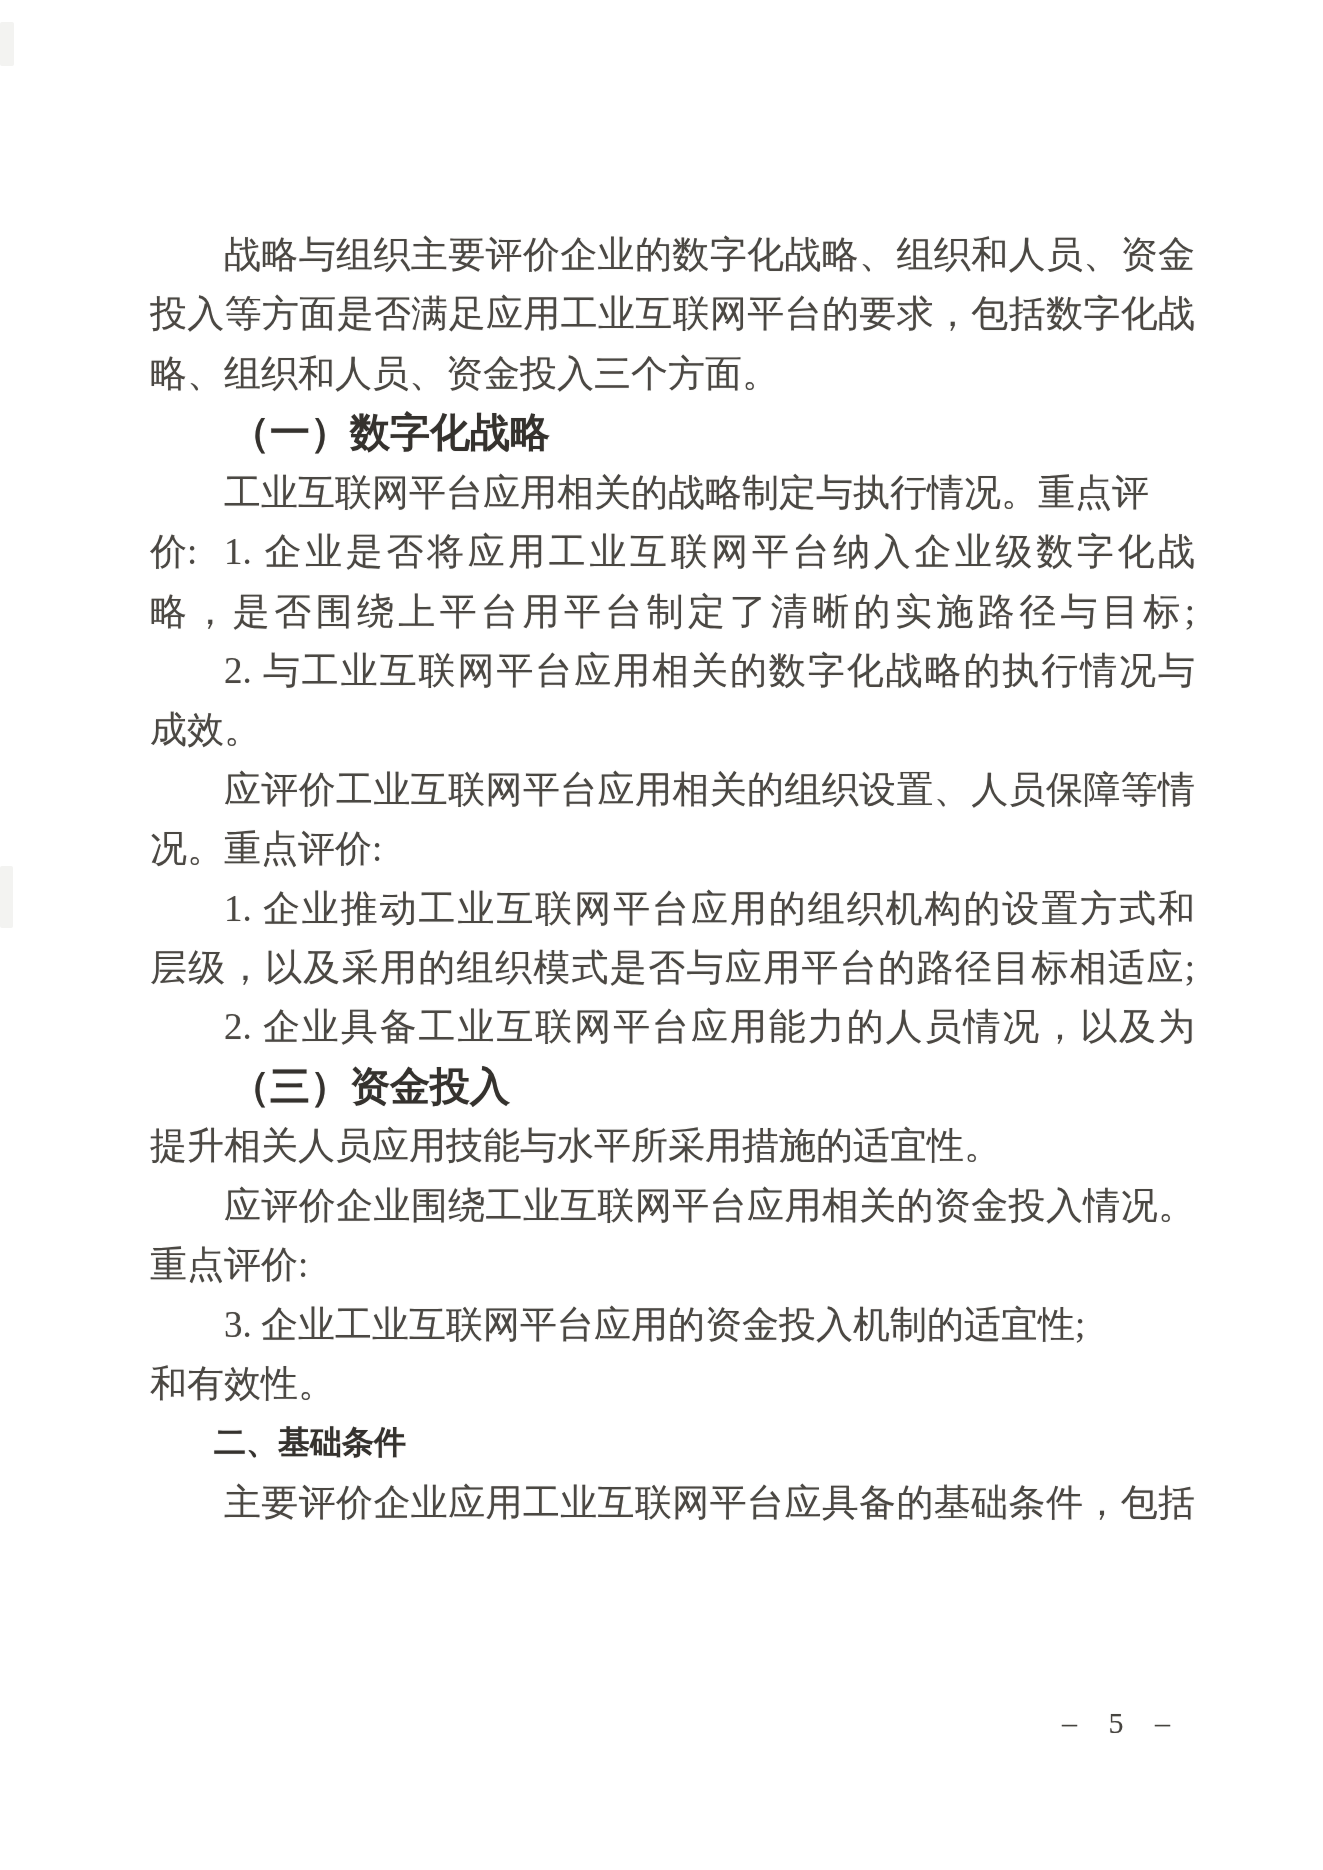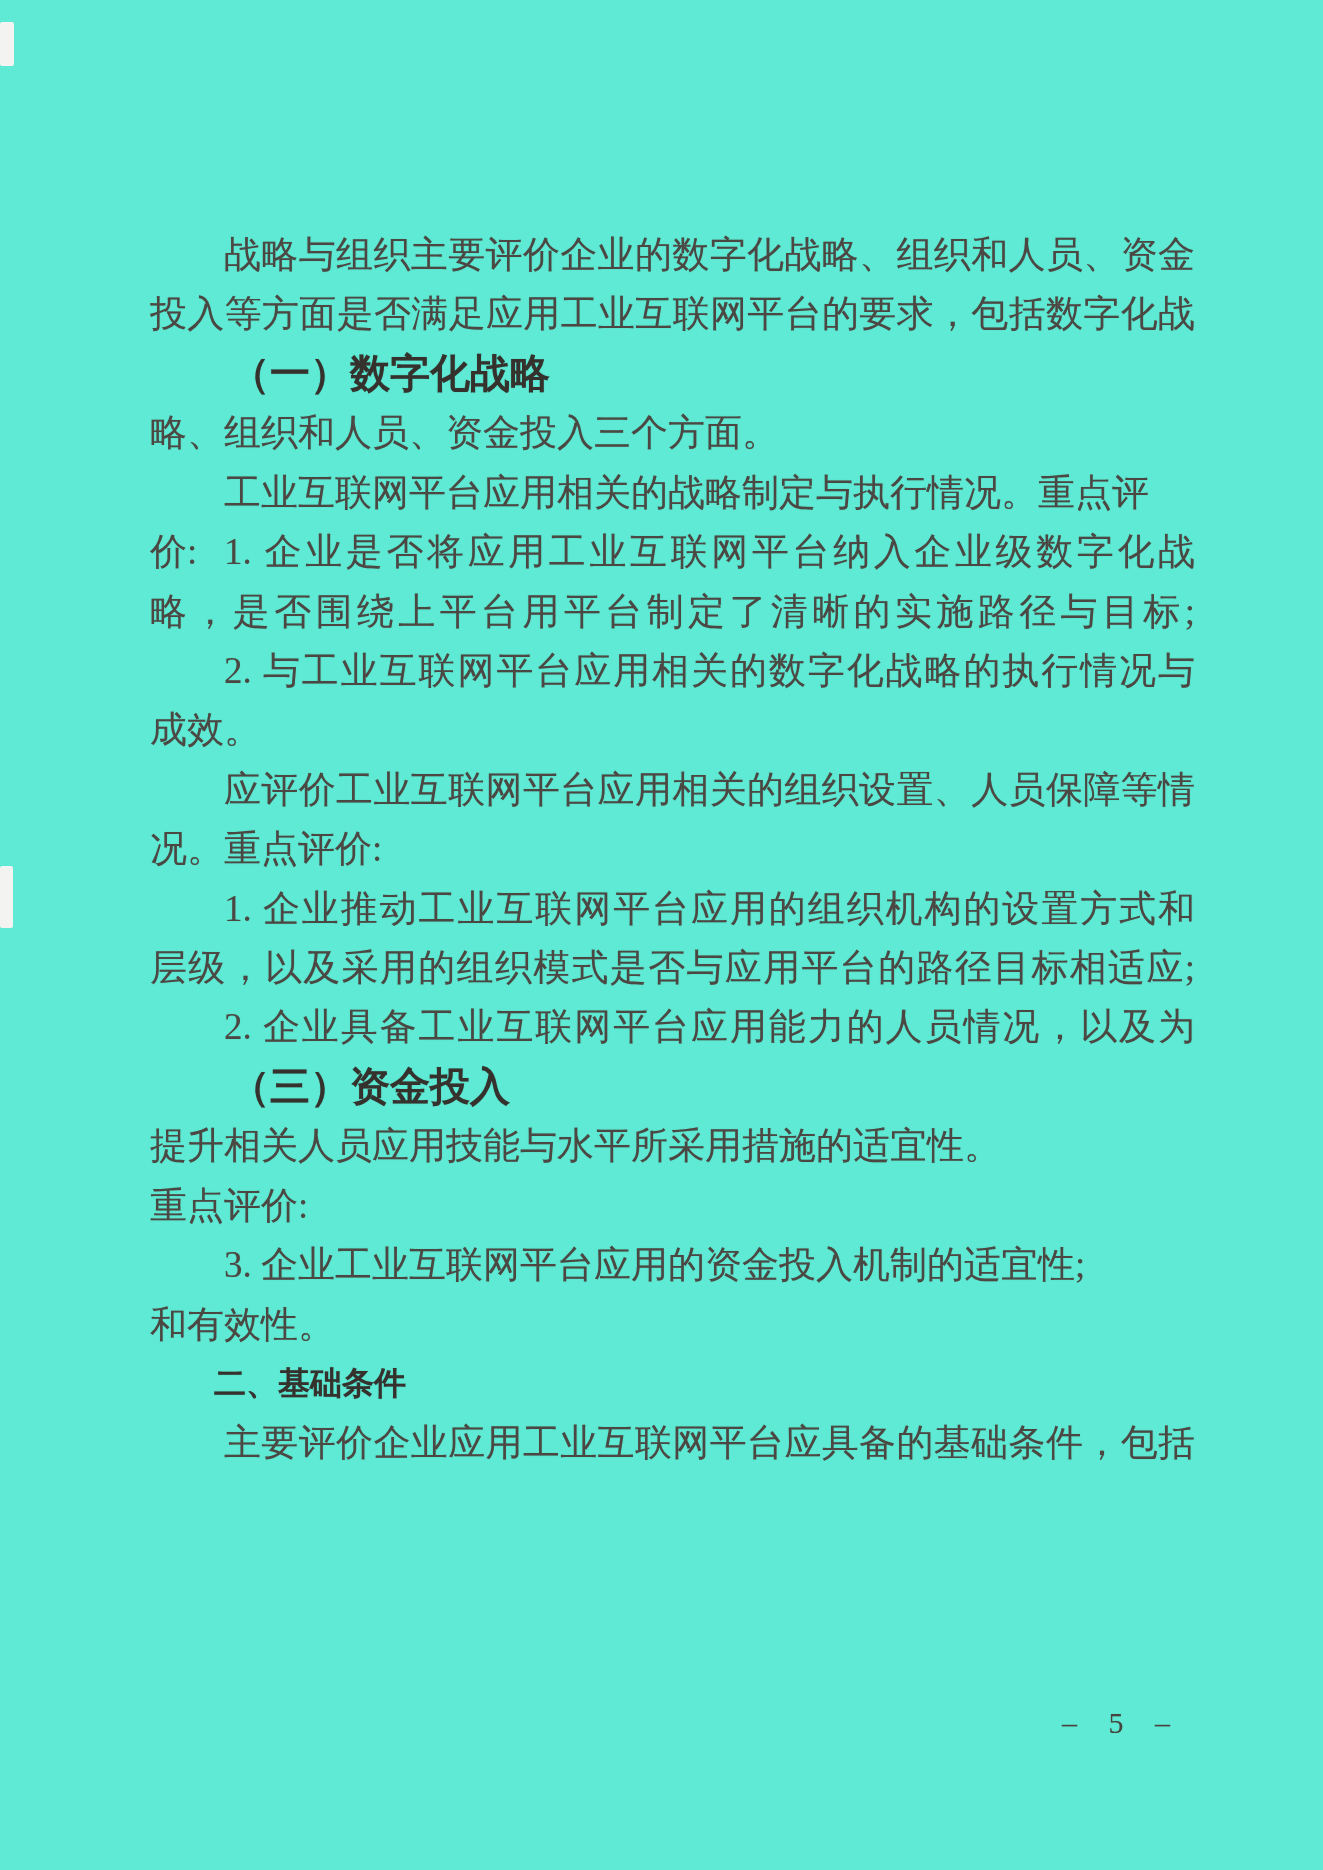--- a/index.html
+++ b/index.html
@@ -5,21 +5,21 @@
   html, body {
     margin: 0;
     padding: 0;
     background: #e8e8e8;
   }
   .page {
     position: relative;
     width: 1323px;
     height: 1870px;
     margin: 0 auto;
-    background: #5eead4;
+    background: #ffffff;
     overflow: hidden;
     font-family: "Liberation Serif", "DejaVu Serif", serif;
   }
   .text-block {
     position: absolute;
     left: 150px;
     top: 225px;
     width: 1045px;
   }
   .line {
@@ -73,34 +73,35 @@
 </head>
 <body>
 
 <div class="page">
   <div class="scan-artifact artifact-1"></div>
   <div class="scan-artifact artifact-2"></div>
 
   <div class="text-block" id="text-block">
       <div class="line indent justify">战略与组织主要评价企业的数字化战略、组织和人员、资金</div>
       <div class="line flush justify">投入等方面是否满足应用工业互联网平台的要求，包括数字化战</div>
+      <div class="line flush">略、组织和人员、资金投入三个方面。</div>
       <div class="line heading">（一）数字化战略</div>
-      <div class="line flush">略、组织和人员、资金投入三个方面。</div>
       <div class="line indent">工业互联网平台应用相关的战略制定与执行情况。重点评价:</div>
       <div class="line indent justify">1. 企业是否将应用工业互联网平台纳入企业级数字化战</div>
       <div class="line flush justify">略，是否围绕上平台用平台制定了清晰的实施路径与目标;</div>
       <div class="line indent justify">2. 与工业互联网平台应用相关的数字化战略的执行情况与</div>
       <div class="line flush">成效。</div>
       <div class="line indent justify">应评价工业互联网平台应用相关的组织设置、人员保障等情</div>
       <div class="line flush">况。重点评价:</div>
       <div class="line indent justify">1. 企业推动工业互联网平台应用的组织机构的设置方式和</div>
       <div class="line flush justify">层级，以及采用的组织模式是否与应用平台的路径目标相适应;</div>
       <div class="line indent justify">2. 企业具备工业互联网平台应用能力的人员情况，以及为</div>
       <div class="line heading">（三）资金投入</div>
       <div class="line flush">提升相关人员应用技能与水平所采用措施的适宜性。</div>
+      <div class="line indent justify">应评价企业围绕工业互联网平台应用相关的资金投入情况。</div>
       <div class="line flush">重点评价:</div>
       <div class="line indent">3. 企业工业互联网平台应用的资金投入机制的适宜性;</div>
       <div class="line flush">和有效性。</div>
       <div class="line section">二、基础条件</div>
       <div class="line indent justify">主要评价企业应用工业互联网平台应具备的基础条件，包括</div>
     </div>
 
   <div class="page-number">– 5 –</div>
 </div>
 

